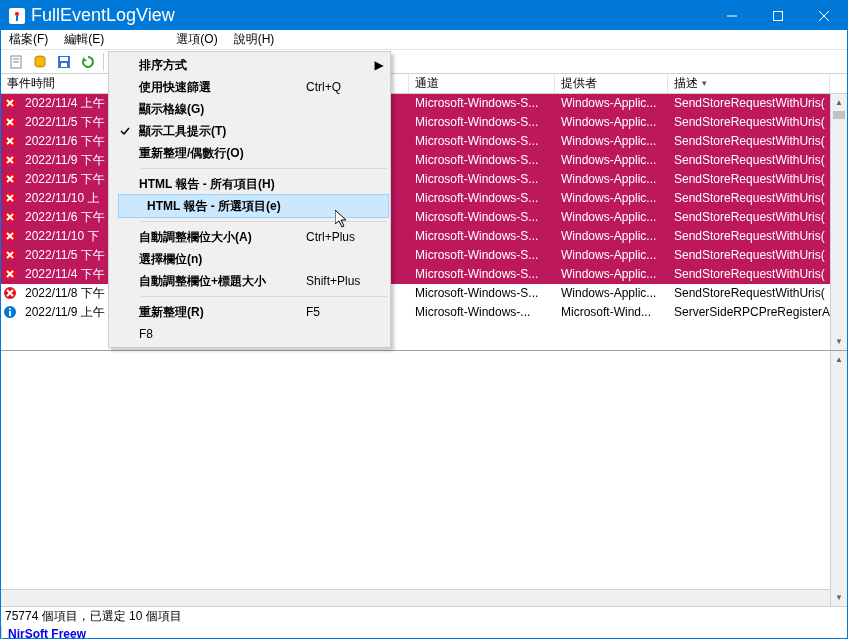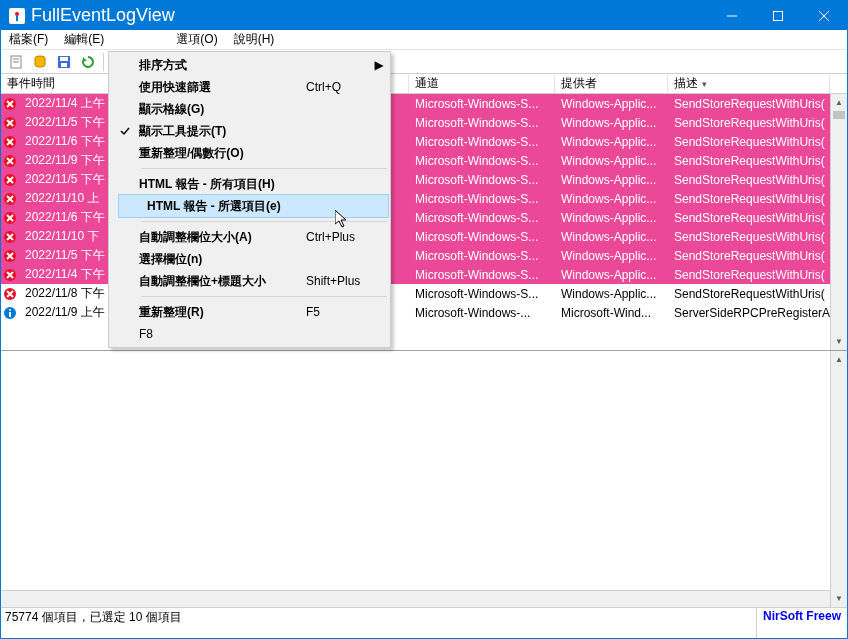--- a/index.html
+++ b/index.html
@@ -24,37 +24,37 @@
 .toolbar .sep { width:1px; height:18px; background:#d0d0d0; margin:0 2px; }
 .tb { width:22px; height:20px; display:flex; align-items:center; justify-content:center; }
 
 
 .colhdr { height:20px; display:flex; border-bottom:1px solid #d0d0d0; font-size:12px; background:#fff; position:relative; }
 .col { border-right:1px solid #e5e5e5; padding:2px 6px; white-space:nowrap; overflow:hidden; display:flex; align-items:center; gap:4px; }
 
 
 .tbody { height:261px; overflow:hidden; background:#fff; position:relative; }
 .row { height:19px; display:flex; font-size:12px; align-items:center; }
-.row.sel { background:#ec4899; color:#fff; }
+.row.sel { background:#be185d; color:#fff; }
 .row .ic { width:18px; display:flex; align-items:center; justify-content:center; flex:0 0 18px; }
 .row .c { padding:0 6px; white-space:nowrap; overflow:hidden; }
 
 
 .vscroll { position:absolute; right:0; top:0; width:17px; height:100%; background:#f0f0f0; border-left:1px solid #d0d0d0; }
 .vscroll .thumb { position:absolute; left:2px; right:2px; top:2px; height:40px; background:#c2c2c2; }
 .vscroll .arr { position:absolute; left:0; right:0; height:17px; display:flex; align-items:center; justify-content:center; font-size:8px; color:#606060; }
 .vscroll .arr.up { top:0; }
 .vscroll .arr.dn { bottom:0; }
 
 .detail { height:261px; background:#fff; border-top:1px solid #a0a0a0; position:relative; }
 .detail .vscroll { height:100%; }
 .hscroll { height:17px; background:#f0f0f0; border-top:1px solid #d0d0d0; position:relative; }
 
 
-.status { height:32px; border-top:1px solid #d0d0d0; display:flex; font-size:12px; }
+.status { height:32px; border-top:1px solid #d0d0d0; display:flex; font-size:12px;flex-direction:column; }
 .status .left { flex:1; padding:1px 4px; }
 .status .right { padding:1px 6px; color:#0000ee; font-weight:bold; border-left:1px solid #d0d0d0; white-space:nowrap; }
 
 
 .dropdown { position:absolute; left:108px; top:51px; width:283px; background:#f0f0f0; border:1px solid #cccccc; box-shadow:3px 3px 3px rgba(0,0,0,.2); padding:2px; font-size:12px; z-index:10; }
 .dd-row { height:22px; display:flex; align-items:center; position:relative; }
 .dd-row:hover, .dd-row.hl { background:#cce8ff; outline:1px solid #99d1ff;margin-left:8px; }
 .dd-chk { width:28px; display:flex; align-items:center; justify-content:center; }
 .dd-lbl { flex:1; padding-right:8px;font-weight:bold; }
 .dd-sc { width:64px; text-align:left; color:#000; }

